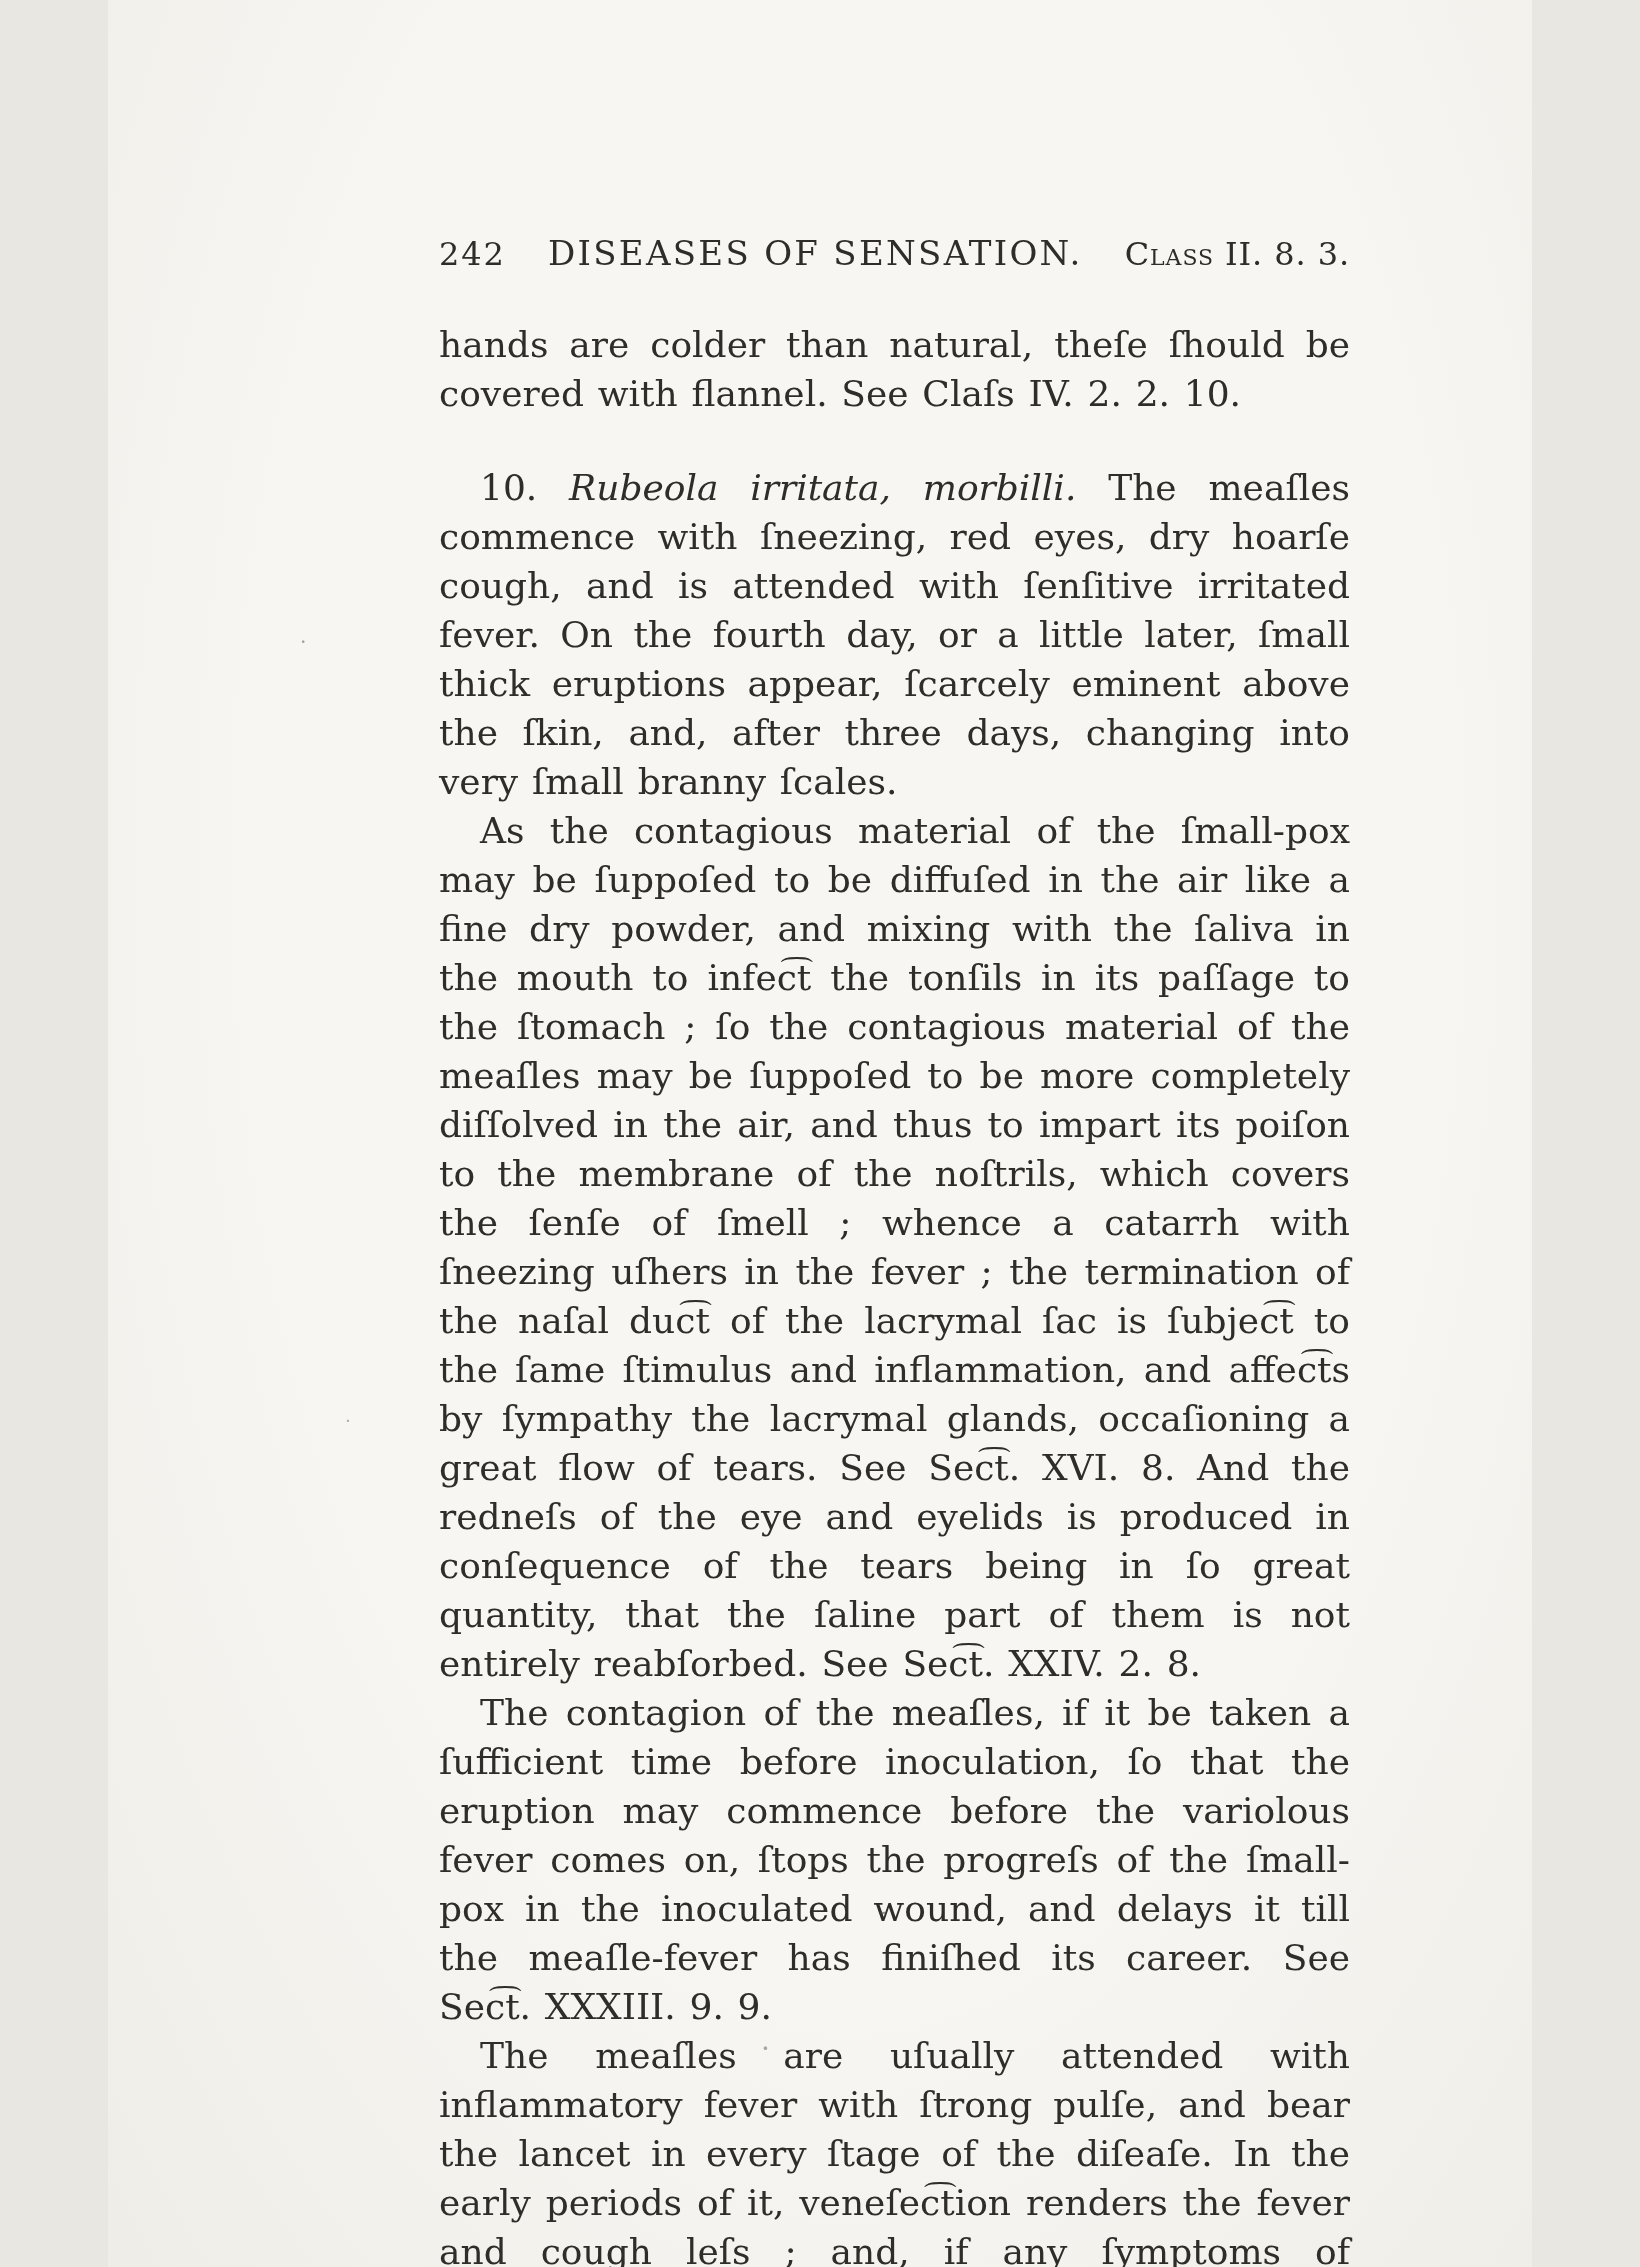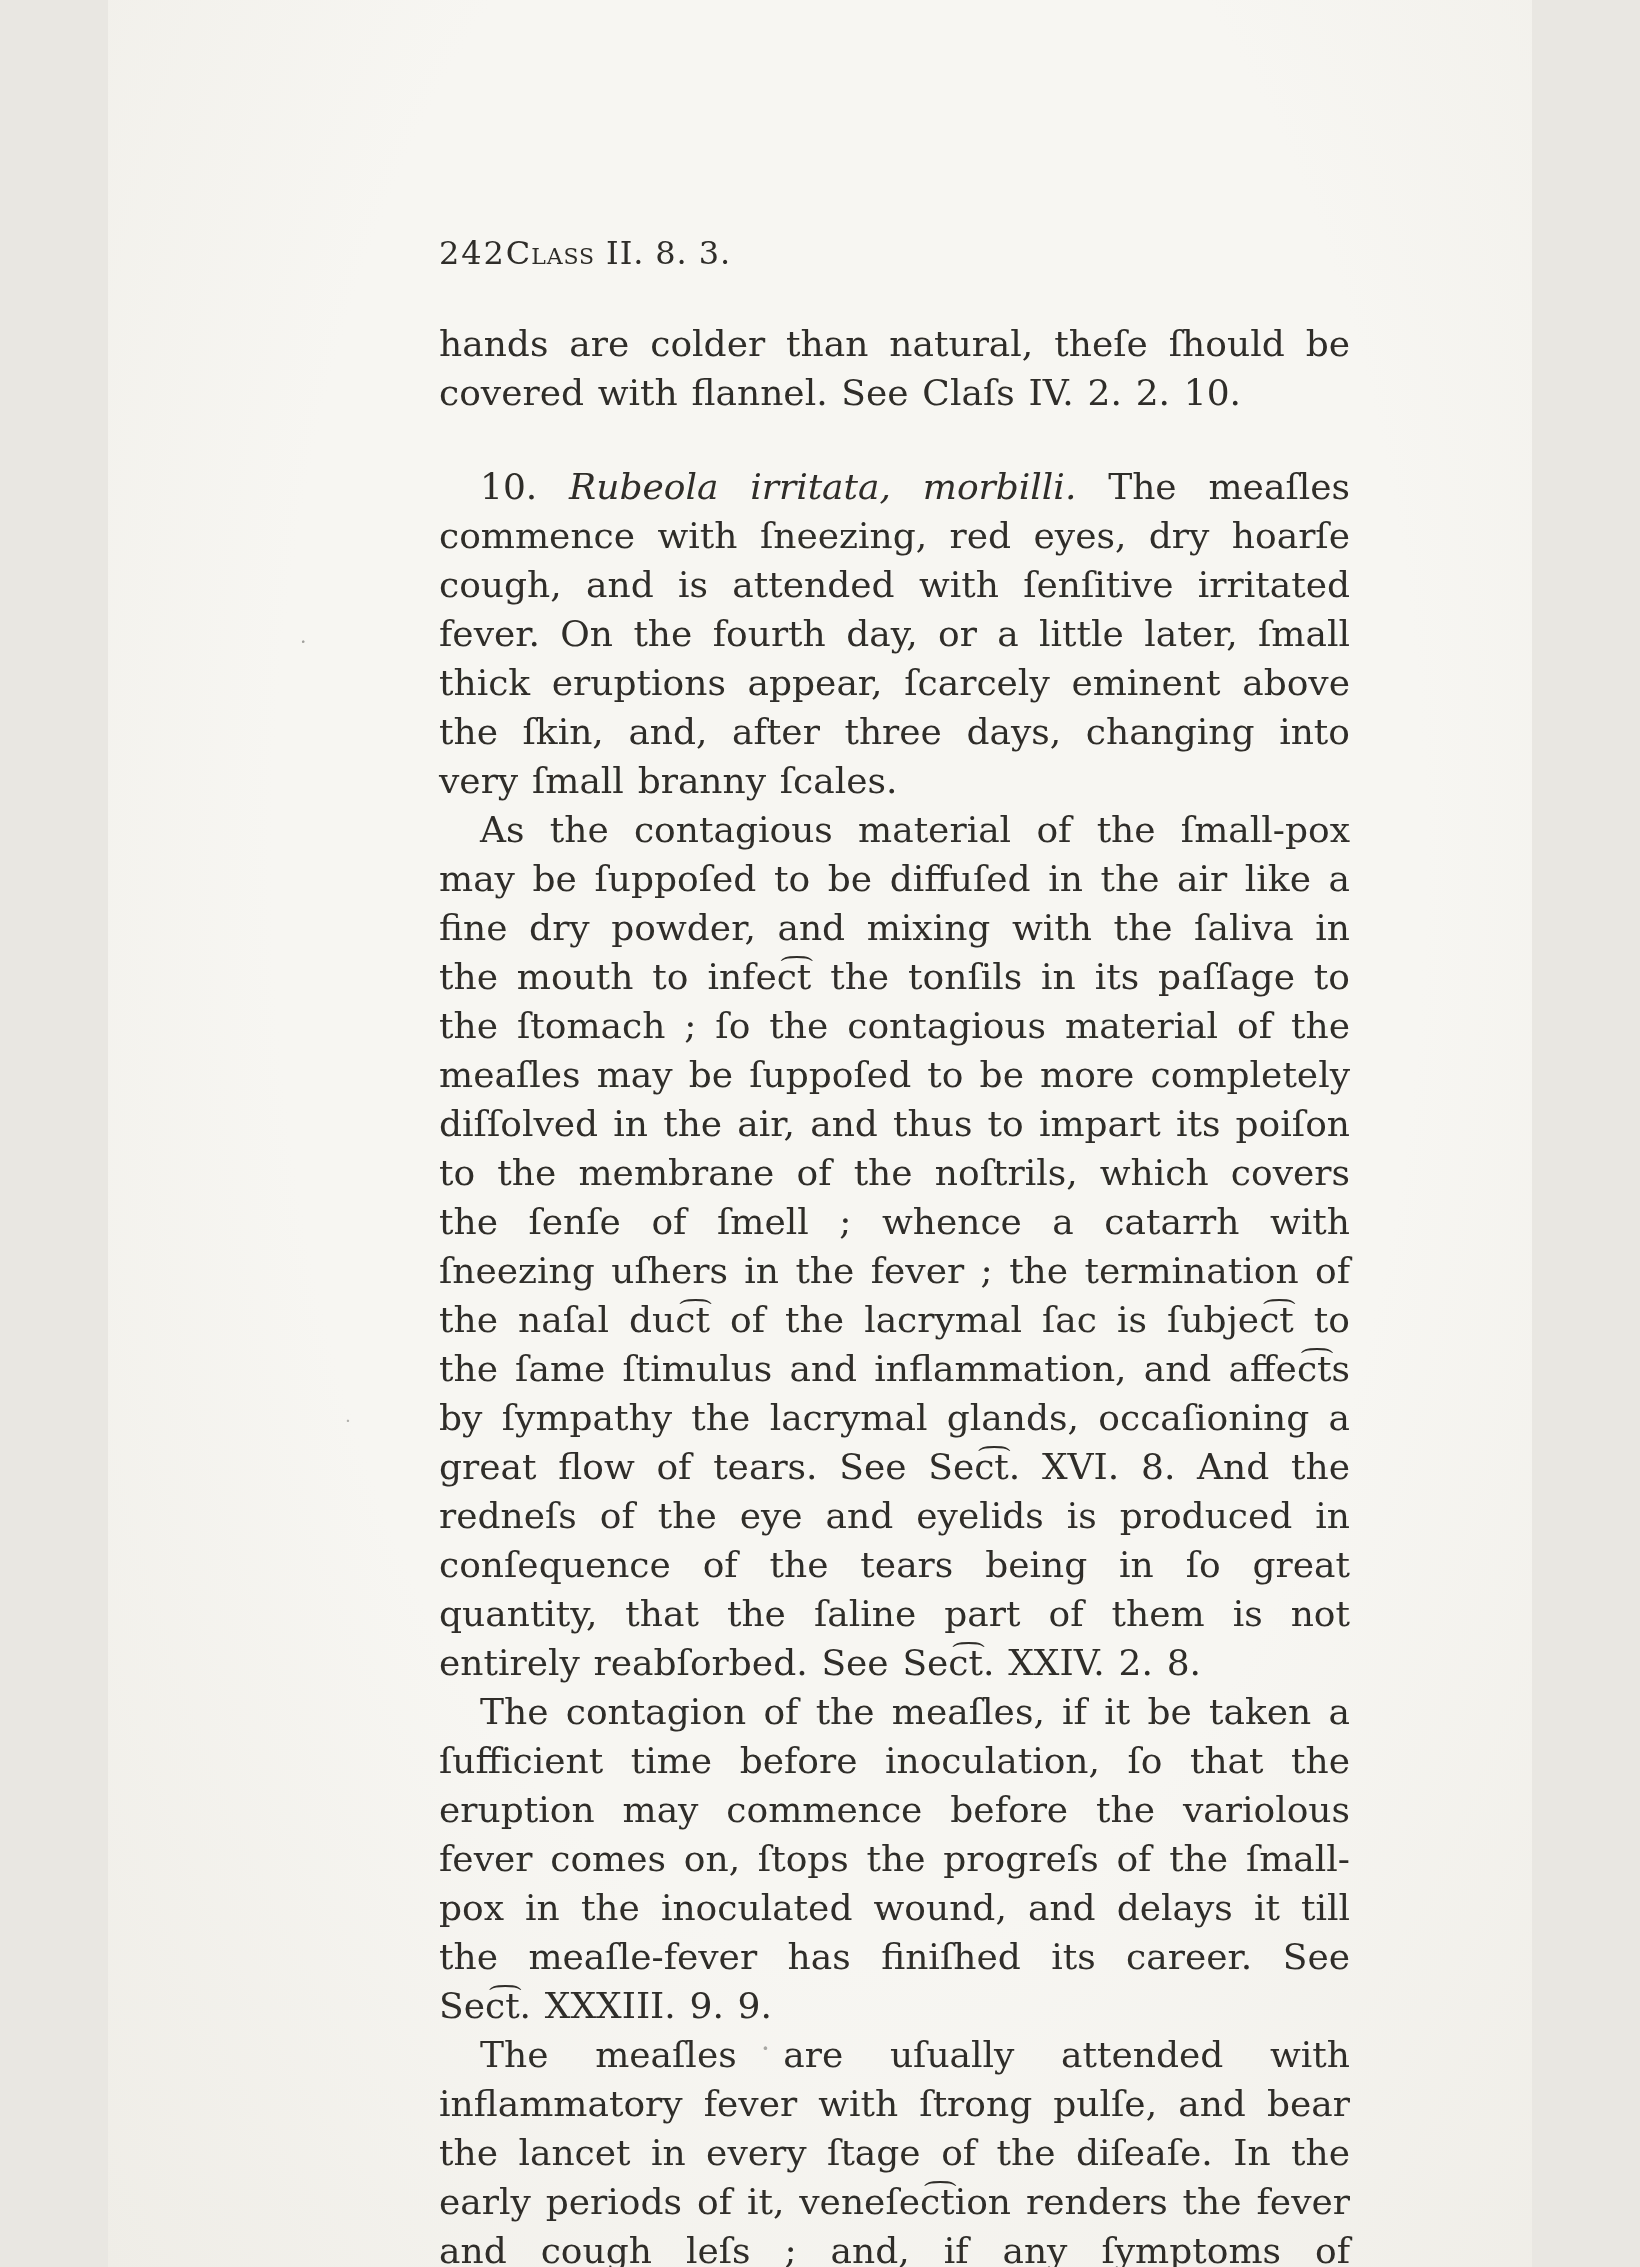--- a/index.html
+++ b/index.html
@@ -72,20 +72,21 @@
   .a3 { left: 192px;  top: 630px;  font-size: 20.5px; opacity: 0.5; }
   .a4 { left: 237px;  top: 1410px; font-size: 18.6px; opacity: 0.4; }
 </style>
 </head>
 <body>
 
 <div class="page">
 
   <header class="page-header">
     <span class="page-number">242</span>
+    <span class="running-title">DISEASES OF SENSATION.</span>
     <span class="class-heading">Class II. 8. 3.</span>
   </header>
 
   <main class="body-text">
 
     <p>hands are colder than natural, theſe ſhould be covered with flannel. See Claſs IV. 2. 2. 10.</p>
 
     <p class="indent section-start">
       <span>10.</span>
       <span class="italic">Rubeola irritata, morbilli.</span>

